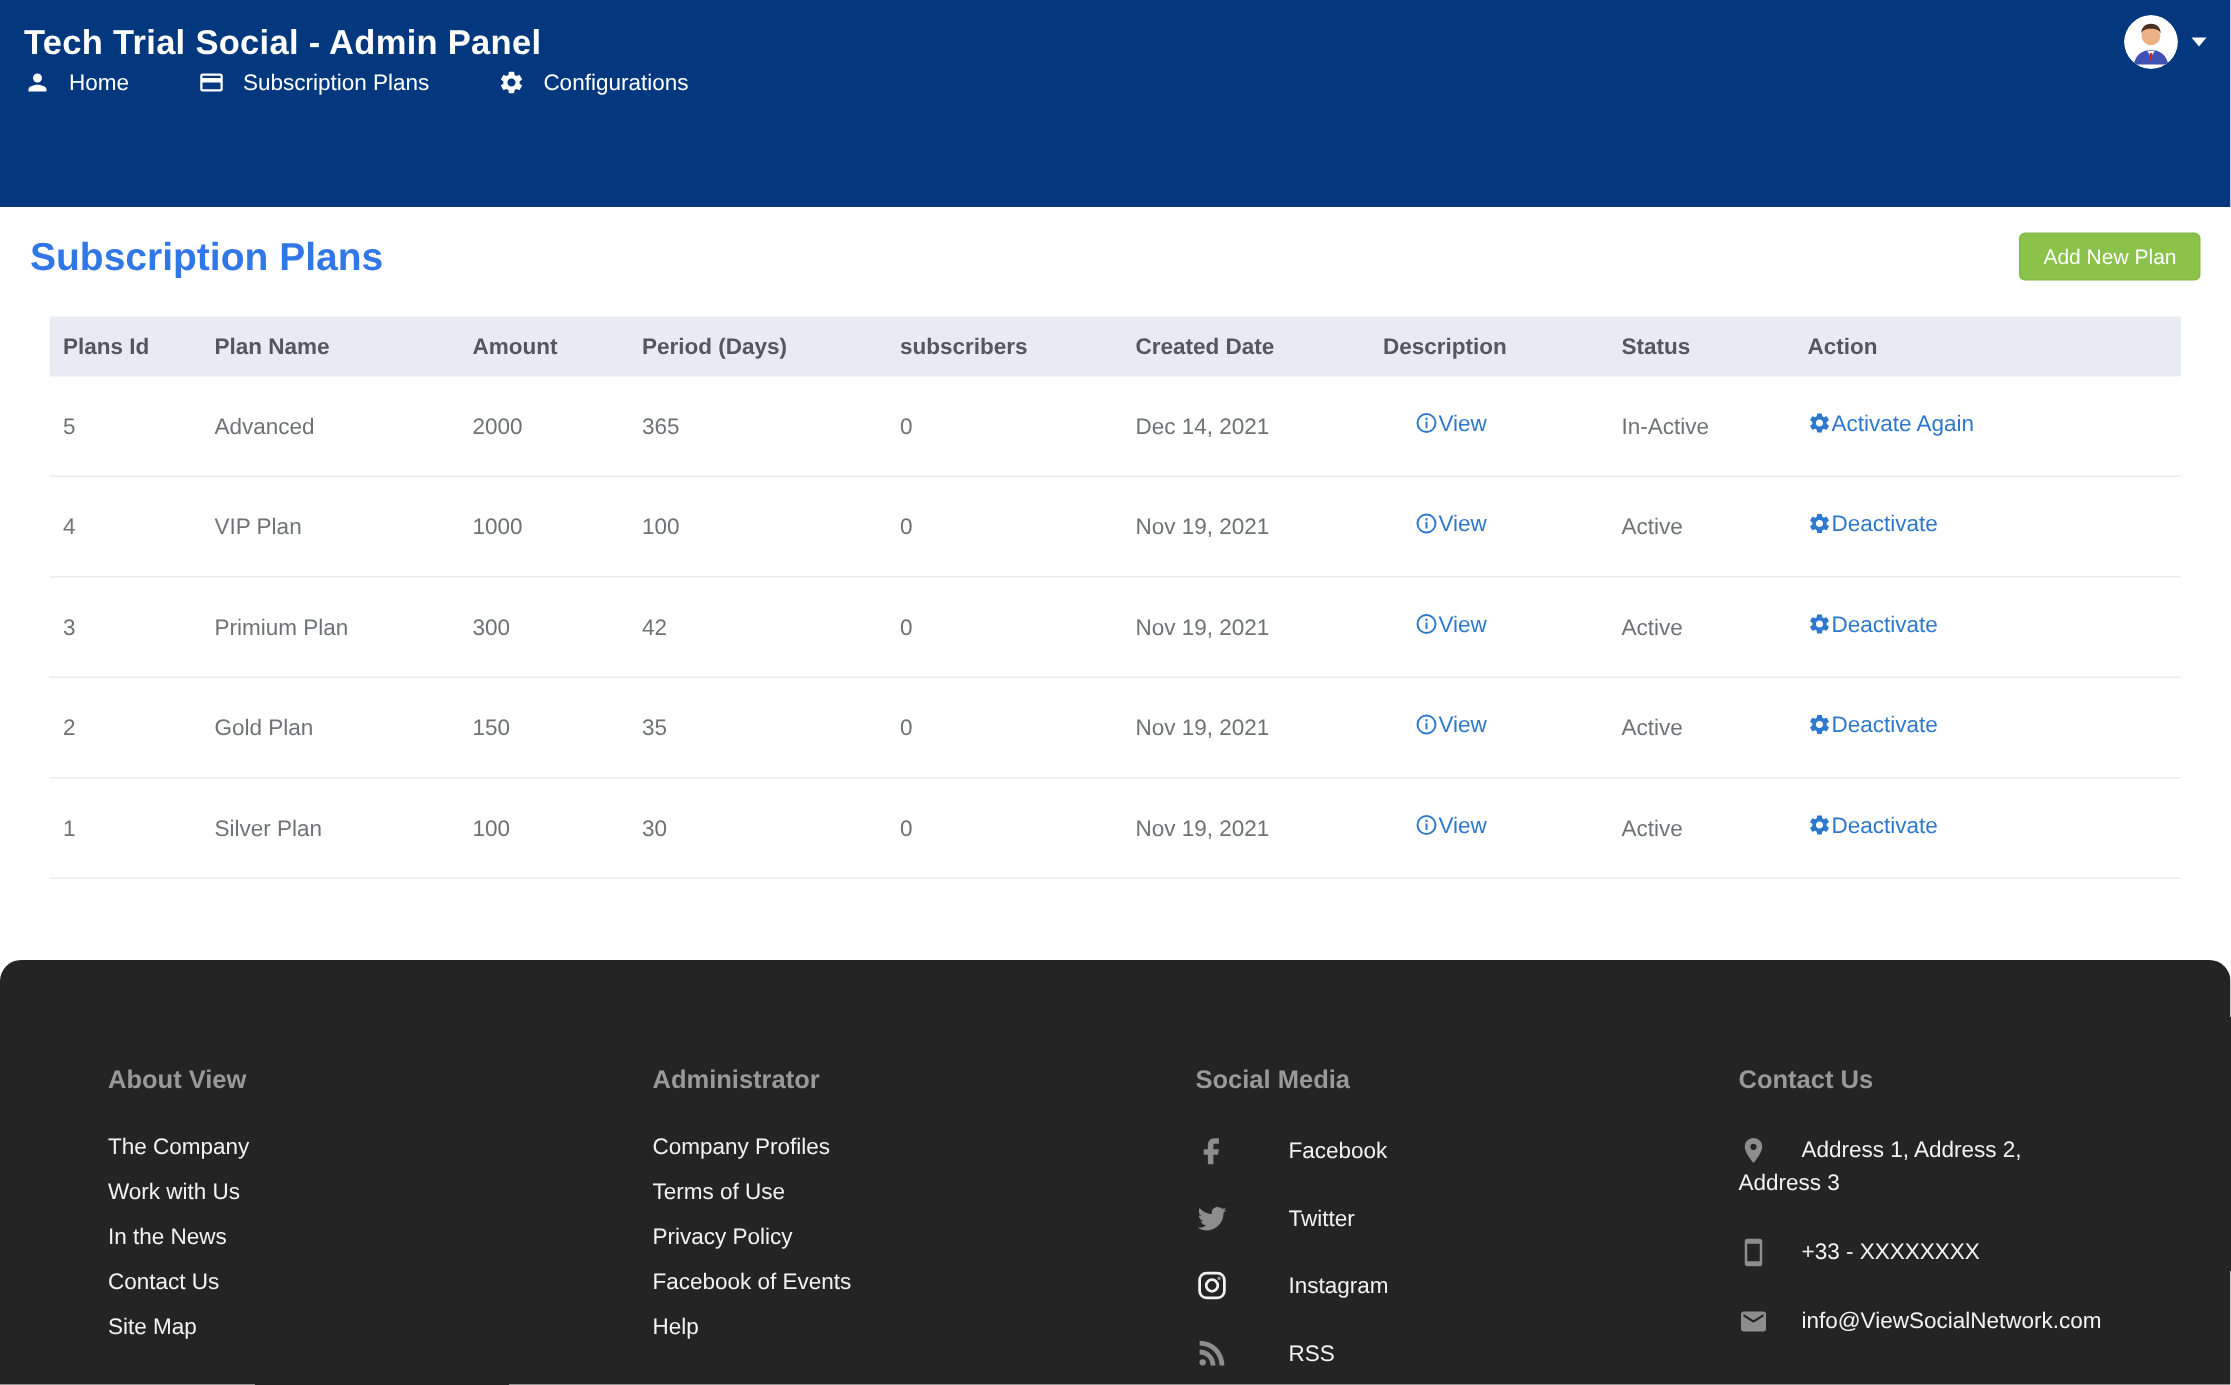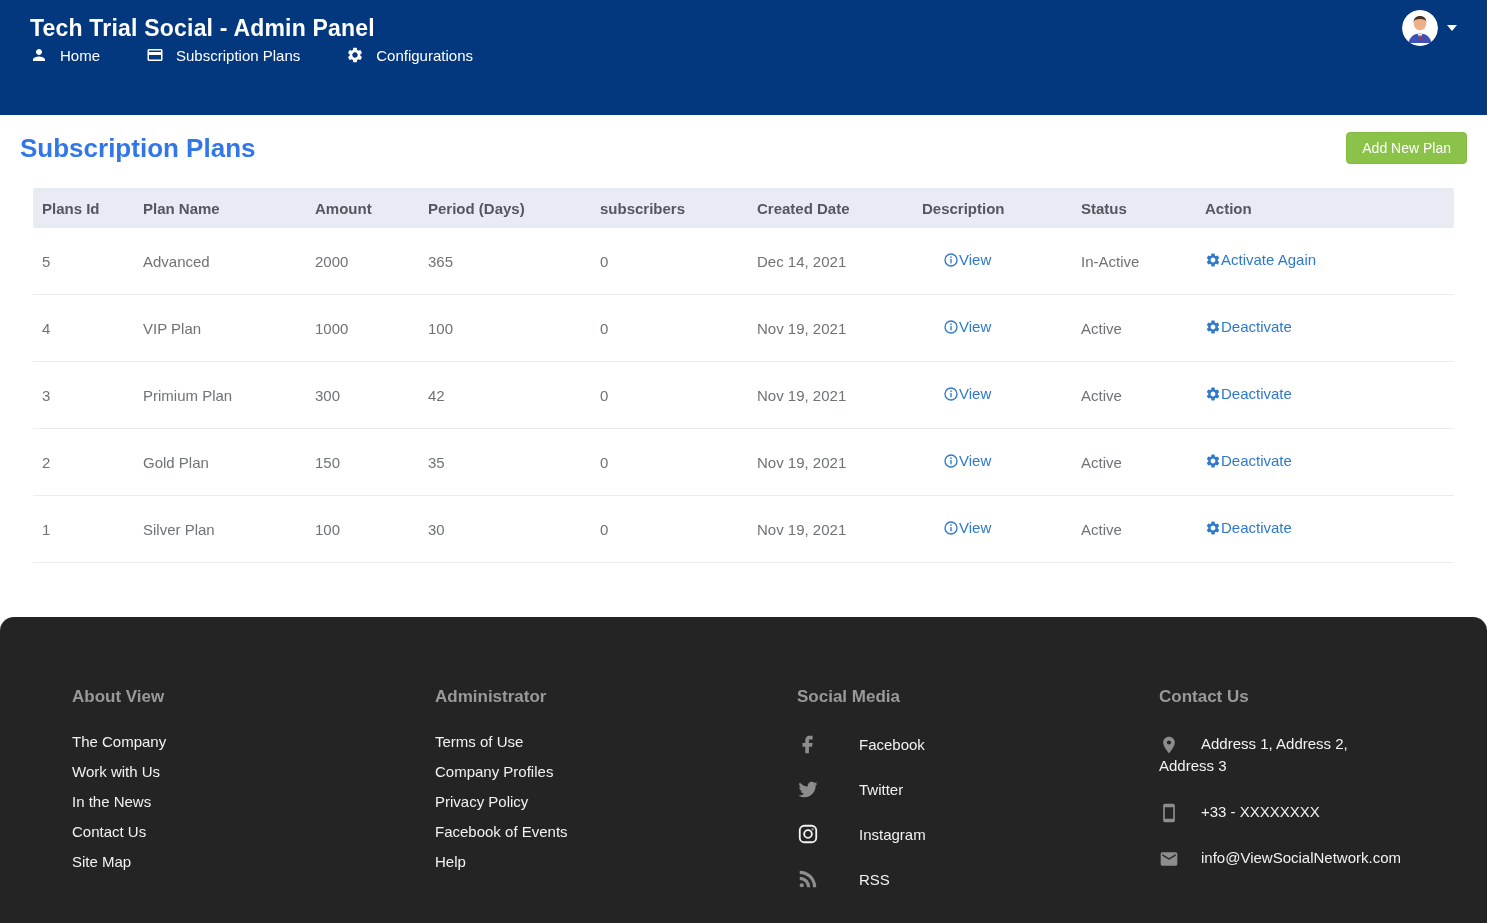--- a/index.html
+++ b/index.html
@@ -5,21 +5,21 @@
   * { box-sizing: border-box; }
   html,body { margin:0; padding:0; }
   body {
     width:1487px; height:923px; overflow:hidden;
     font-family:"Liberation Sans", sans-serif;
     background:#ffffff;
   }
   
   header {
     background:var(--header-bg,#04387e);
-    height:115px; padding:0 30px; color:#fff;
+    height:138px; padding:0 16px; color:#fff;
   }
   .header-top { display:flex; justify-content:space-between; align-items:center; padding-top:10px; }
   .app-title { margin:0; font-size:23px; font-weight:bold; letter-spacing:.2px; }
   .user-menu { display:flex; align-items:center; gap:9px; cursor:pointer; }
   .avatar { width:36px; height:36px; border-radius:50%; overflow:hidden; display:block; }
   .caret { width:0; height:0; border-left:5px solid transparent; border-right:5px solid transparent; border-top:6px solid #fff; }
   nav { display:flex; }
   .nav-item { display:flex; align-items:center; gap:12px; margin-right:46px; color:#fff; text-decoration:none; font-size:15px; cursor:pointer; }
   .nav-icon { display:flex; }
   .nav-icon svg { width:18px; height:18px; fill:#fff; }
@@ -302,22 +302,22 @@
         <li>The Company</li>
         <li>Work with Us</li>
         <li>In the News</li>
         <li>Contact Us</li>
         <li>Site Map</li>
       </ul>
   </div>
   <div class="fcol">
     <h3>Administrator</h3>
     <ul class="flinks">
+        <li>Company Profiles</li>
         <li>Terms of Use</li>
-        <li>Company Profiles</li>
         <li>Privacy Policy</li>
         <li>Facebook of Events</li>
         <li>Help</li>
       </ul>
   </div>
   <div class="fcol">
     <h3>Social Media</h3>
     <ul class="fsocial">
         <li>
           <span class="icn">

